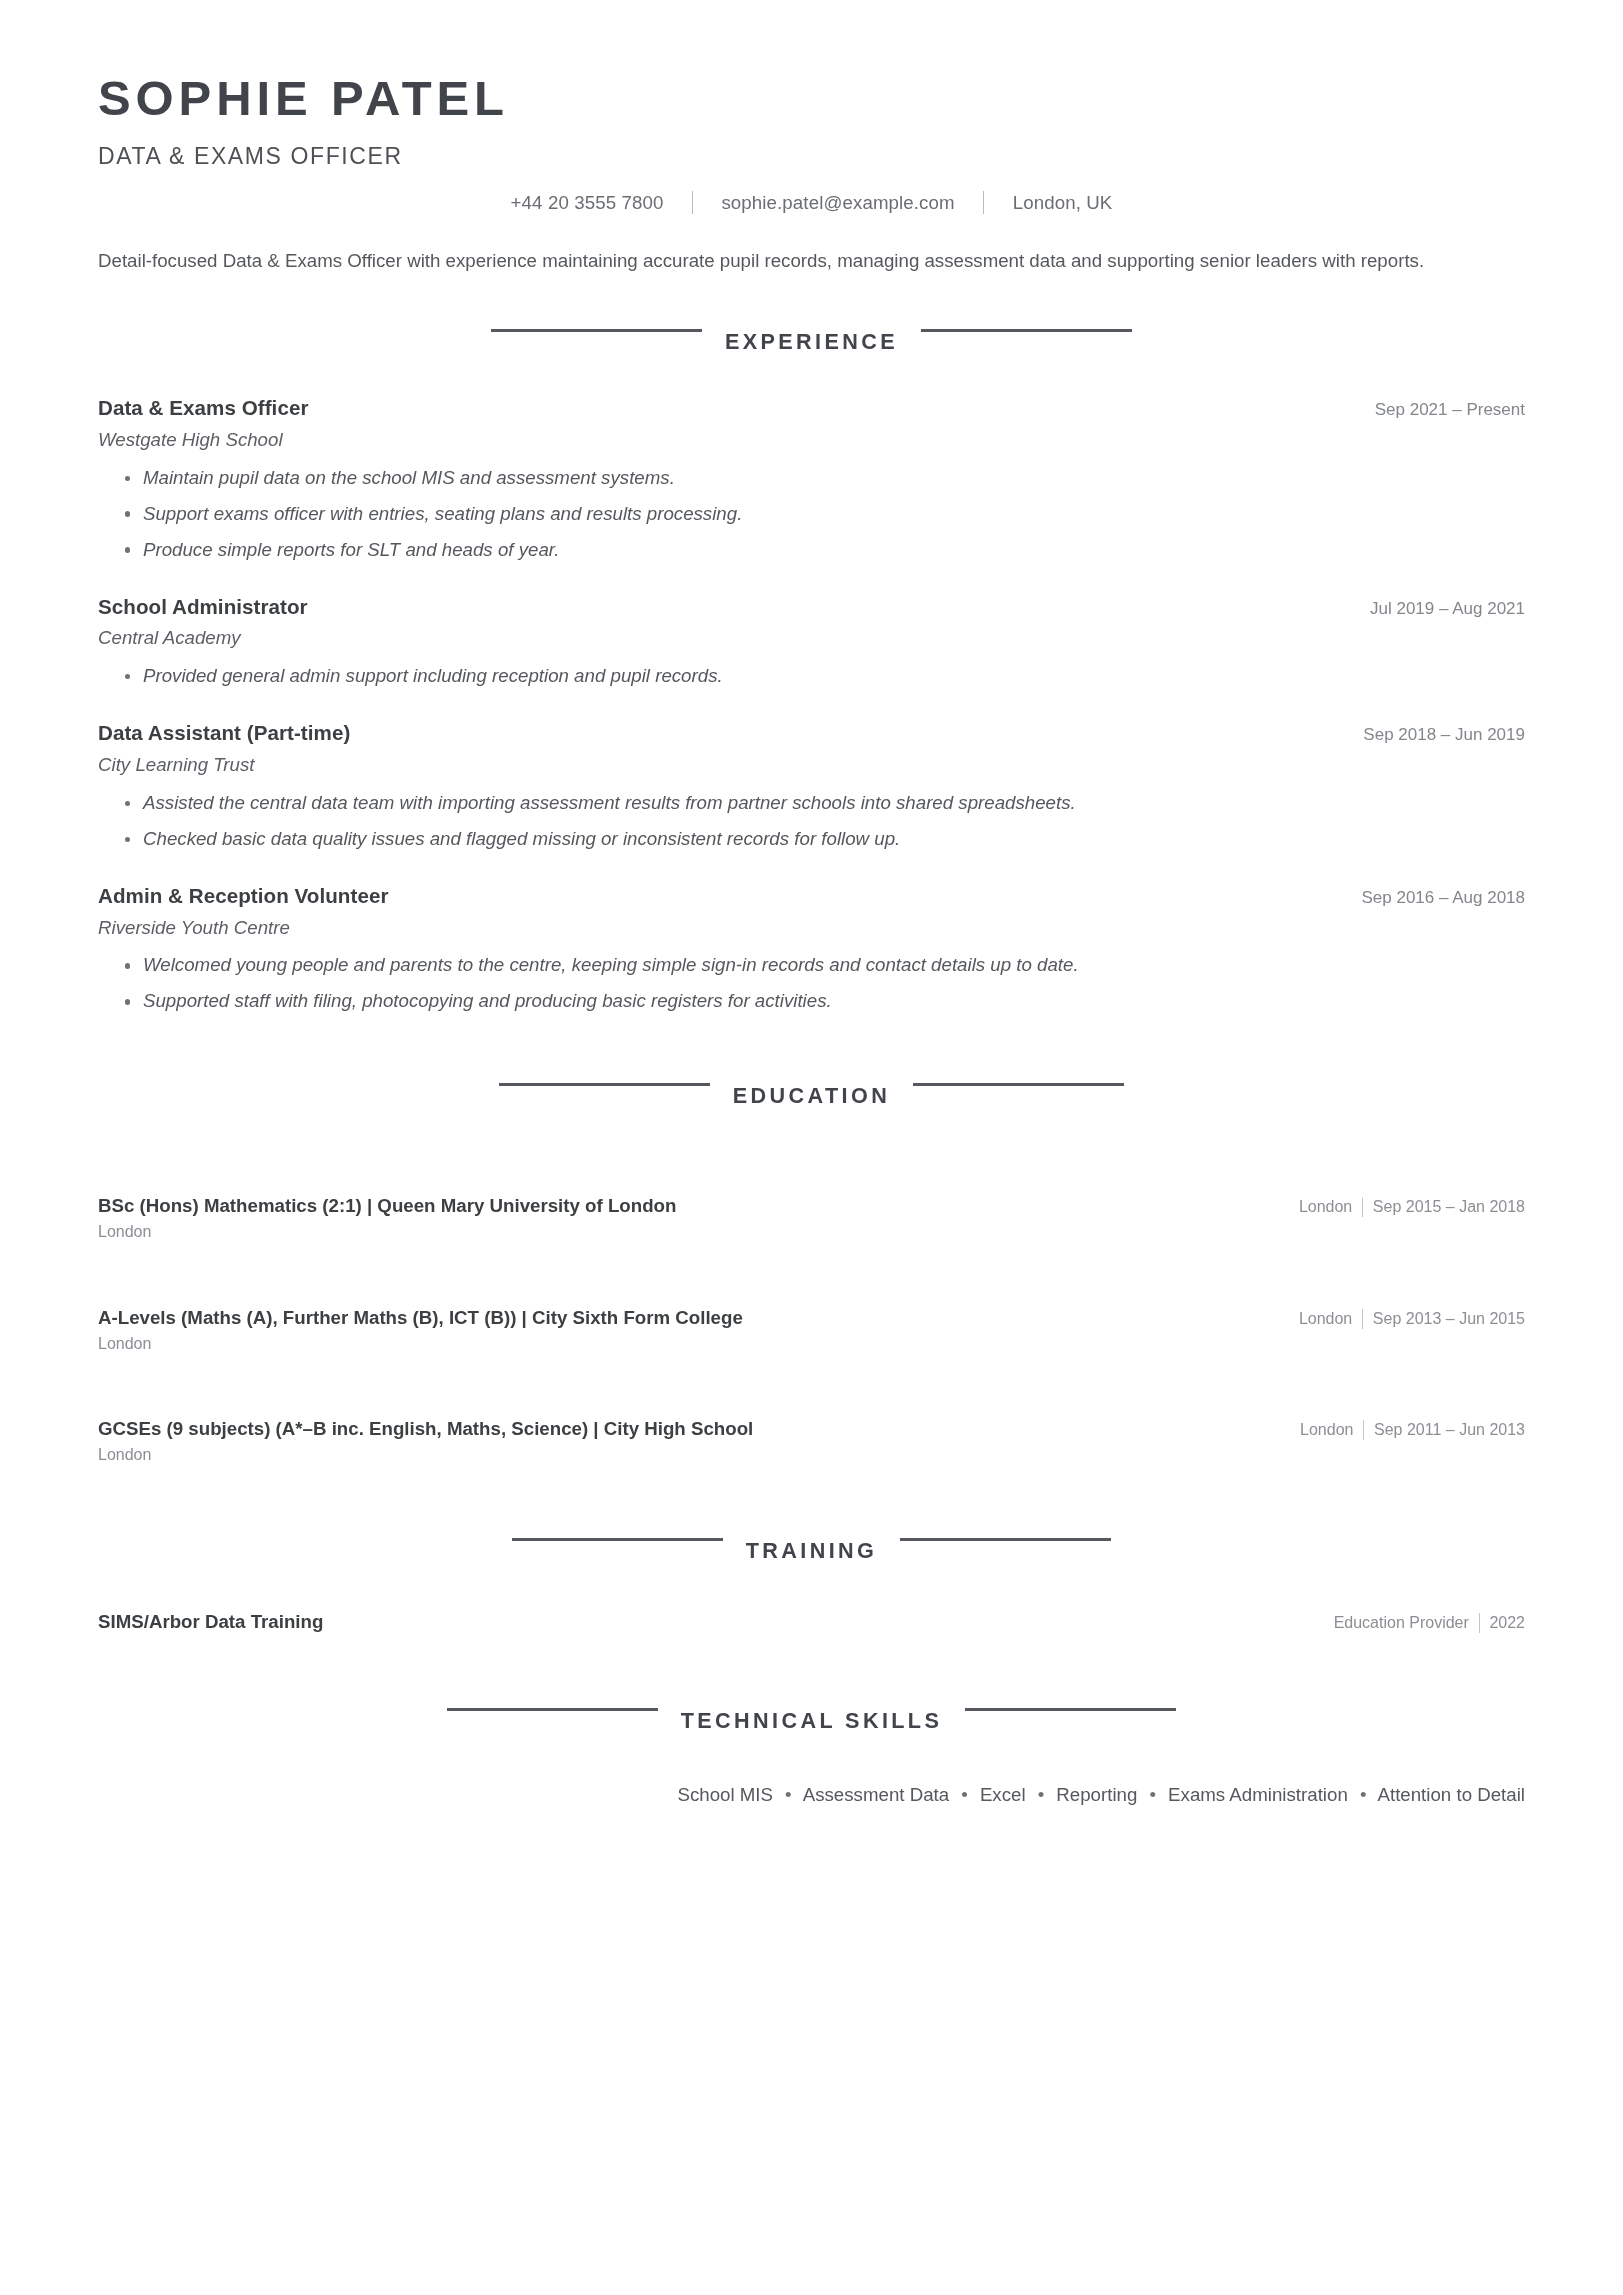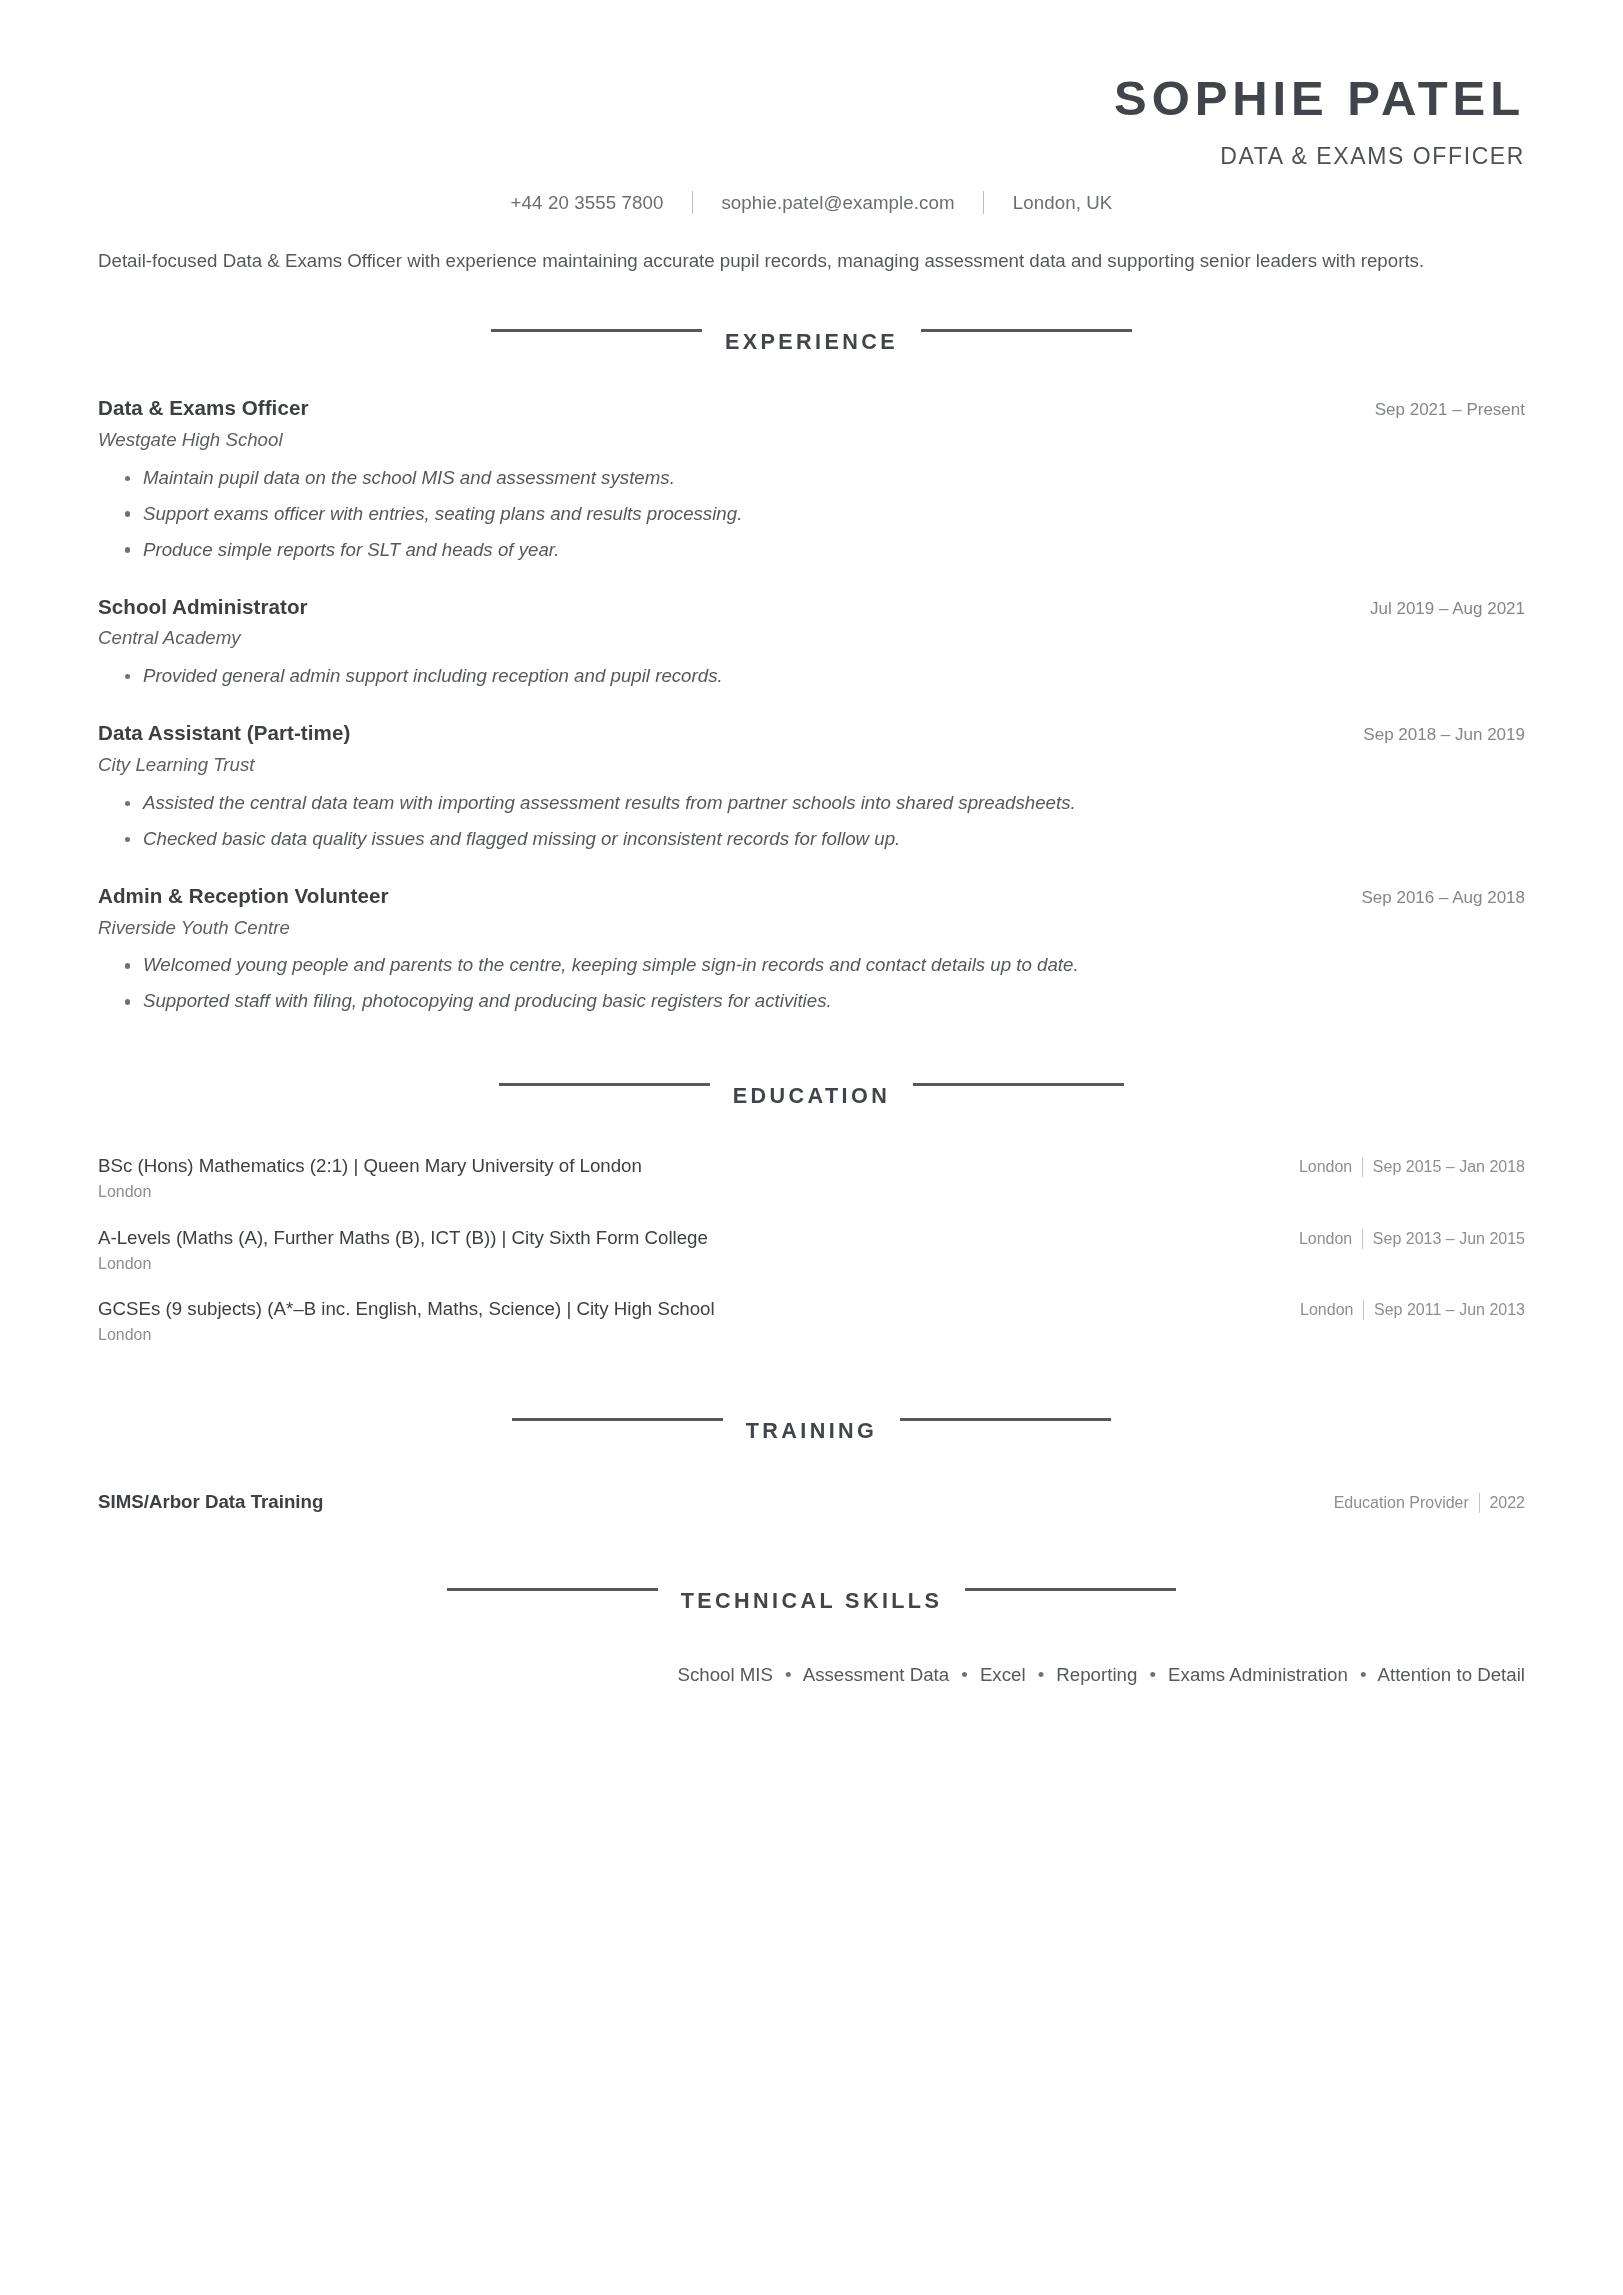--- a/index.html
+++ b/index.html
@@ -21,21 +21,21 @@
     width: 1623px;
     height: 2295px;
     background: #ffffff;
     padding: 0 98px;
     position: relative;
   }
 
   
   .header {
     padding-top: 73px;
-    text-align: right;
+    text-align: left;
   }
 
   .full-name {
     font-size: 49px;
     font-weight: 700;
     letter-spacing: 4.9px;
     color: #41444a;
     line-height: 1.06;
     text-transform: uppercase;
   }
@@ -176,22 +176,23 @@
   .edu-entry:last-child { margin-bottom: 0; }
 
   .edu-row {
     display: flex;
     justify-content: space-between;
     align-items: baseline;
   }
 
   .edu-degree {
     font-size: 18.7px;
-    font-weight: 400;
+    font-weight: 700;
     color: #3d4043;
+    margin-top: 40px;
   }
 
   .edu-meta {
     font-size: 16px;
     color: #8b8e93;
     white-space: nowrap;
     padding-left: 19.6px;
     display: flex;
     align-items: center;
   }

